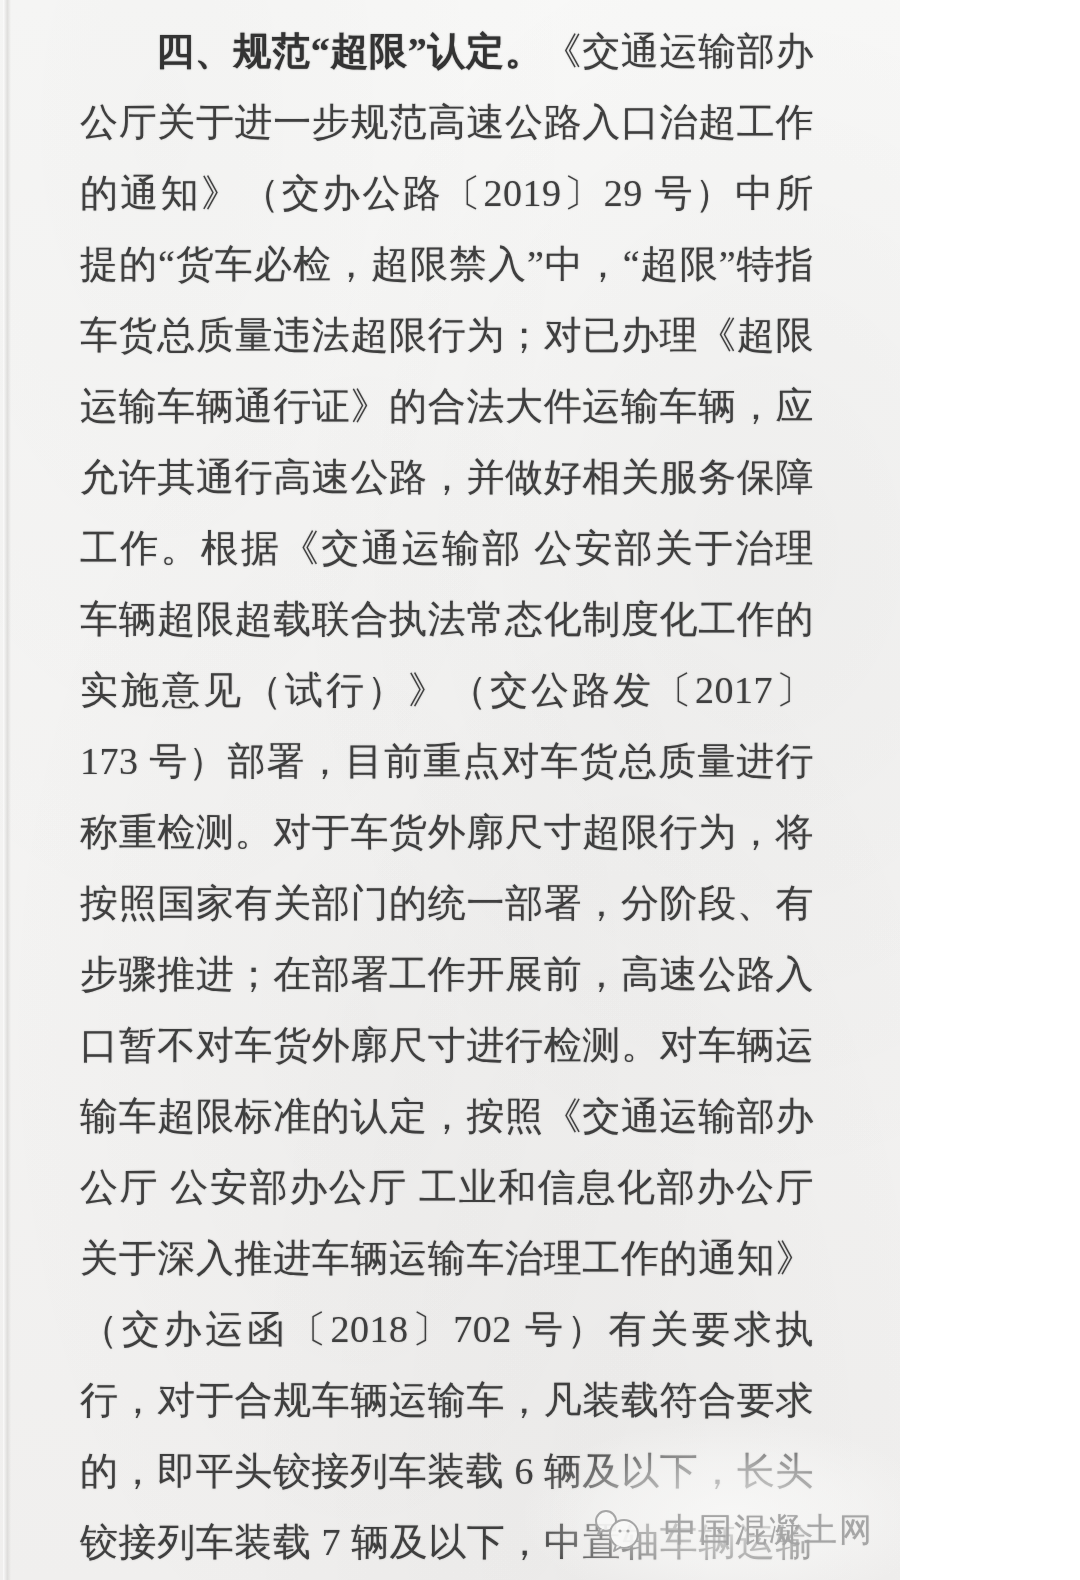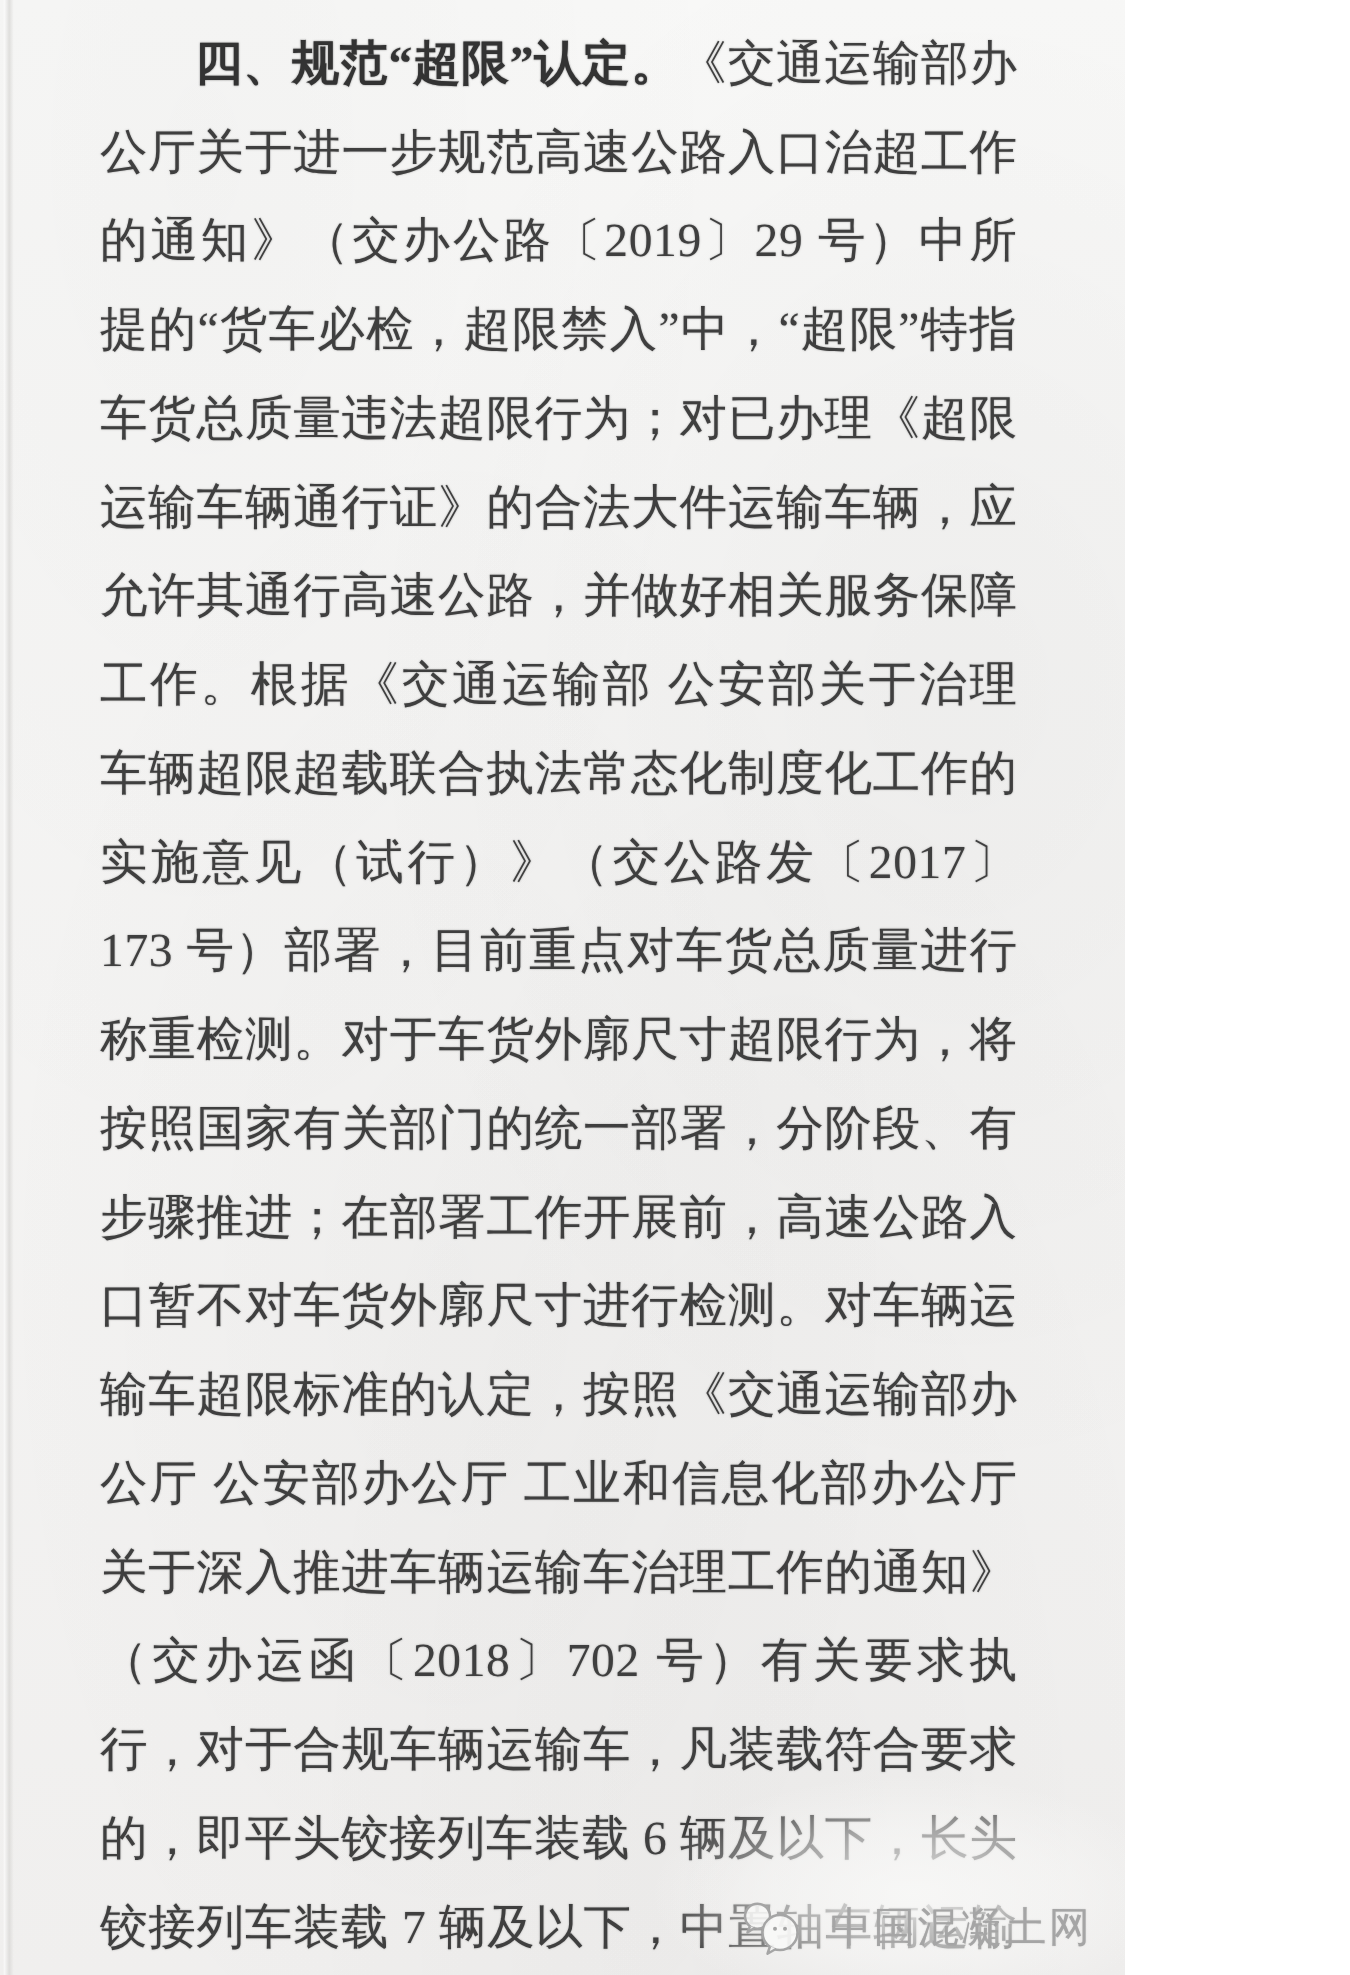--- a/index.html
+++ b/index.html
@@ -61,21 +61,21 @@
     bottom: -30px;
     width: 420px;
     height: 190px;
     background: radial-gradient(closest-side, rgba(248,248,247,0.9), rgba(248,248,247,0.55) 55%, rgba(248,248,247,0));
     pointer-events: none;
   }
 
   .watermark {
     position: absolute;
     right: 26px;
-    bottom: 12px;
+    bottom: 24px;
     display: flex;
     align-items: center;
     gap: 20px;
     color: #a5a5a5;
   }
 
   .watermark .wm-text {
     font-size: 33px;
     letter-spacing: 2px;
     font-weight: 400;

